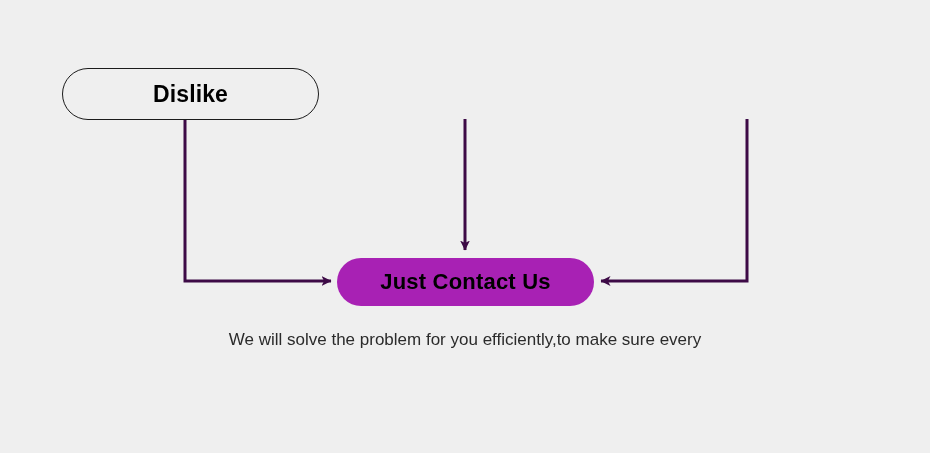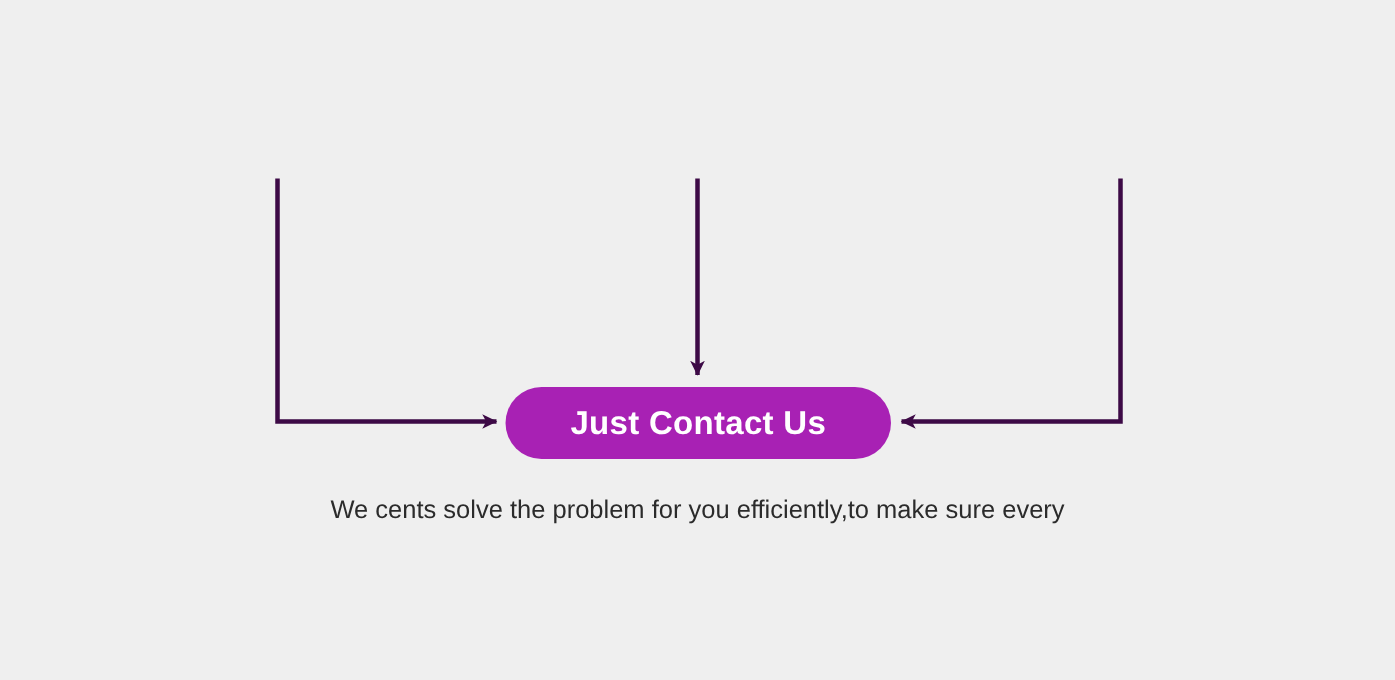--- a/index.html
+++ b/index.html
@@ -58,21 +58,21 @@
   
   .cta-button {
     position: absolute;
     left: 337px;
     top: 258px;
     width: 257px;
     height: 48px;
     border: none;
     border-radius: 24px;
     background: #a821b4;
-    color: #ffffff;
+    color: #000000;
     font-family: "Liberation Sans", sans-serif;
     font-size: 22px;
     font-weight: 700;
     letter-spacing: 0.2px;
     display: flex;
     align-items: center;
     justify-content: center;
     cursor: pointer;
     padding: 0;
   }
@@ -108,22 +108,25 @@
       </marker>
     </defs>
 
     <path d="M185,119 L185,281 L331,281" fill="none" stroke="#3d0a46" stroke-width="3" marker-end="url(#arrow-right)"></path>
 
     <path d="M465,119 L465,250" fill="none" stroke="#3d0a46" stroke-width="3" marker-end="url(#arrow-down)"></path>
 
     <path d="M747,119 L747,281 L601,281" fill="none" stroke="#3d0a46" stroke-width="3" marker-end="url(#arrow-left)"></path>
   </svg>
 
+  <div class="reason-pill" id="pill-0">
+    <span class="reason-label">Dislike</span>
+  </div>
 
 
 
   <button class="cta-button">Just Contact Us</button>
 
   <div class="caption">
-    <span class="caption-line">We cents solve the problem for you efficiently,to make sure every</span>
+    <span class="caption-line">We will solve the problem for you efficiently,to make sure every</span>
   </div>
 
 </div>
 
 </body></html>

